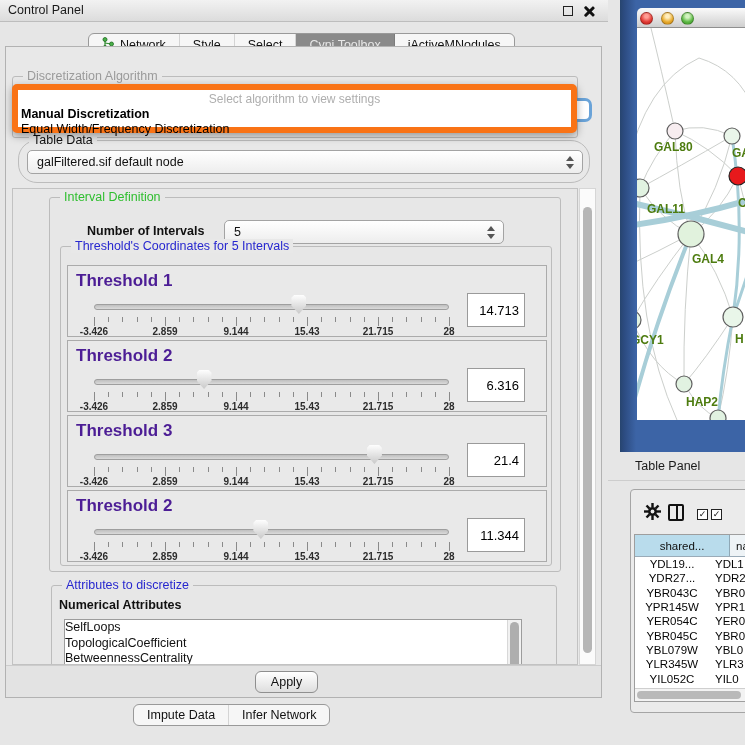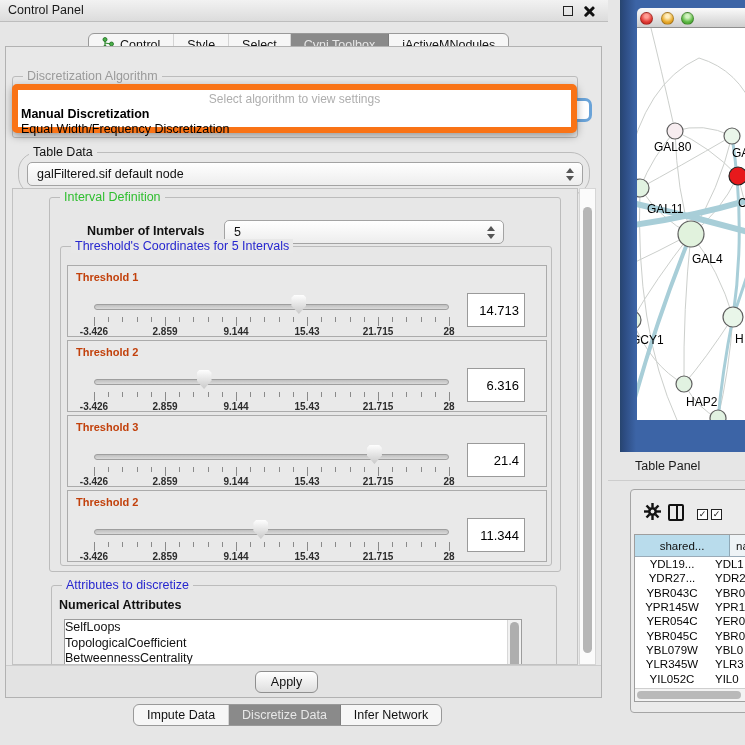--- a/index.html
+++ b/index.html
@@ -46,21 +46,21 @@
 
   
   #algo-popup{position:absolute;left:12px;top:84px;width:565px;height:49px;background:#fff;
     border:6px solid #f97316;border-radius:5px;box-shadow:0 3px 8px rgba(0,0,0,.35);z-index:10;}
   #algo-popup .prompt{position:absolute;left:0;right:0;top:2px;text-align:center;font-size:12px;color:#aeaeae;}
   #algo-popup .opt{position:absolute;left:3px;font-size:12.5px;color:#000;white-space:nowrap;}
   #algo-popup .opt.b{font-weight:bold;top:17px;}
   #algo-popup .opt.r{top:32px;}
 
   
-  #tabledata-group{left:18px;top:152px;width:572px;height:43px;border-radius:19px;}
+  #tabledata-group{left:18px;top:140px;width:572px;height:43px;border-radius:19px;}
   .combo{position:absolute;height:24px;border:1px solid #a3a3a3;border-radius:5px;
     background:linear-gradient(#ffffff,#ededed);font-size:12.5px;color:#111;
     display:flex;align-items:center;padding-left:9px;}
   .stepper{position:absolute;right:7px;top:4px;width:9px;height:15px;}
   .stepper .up{position:absolute;top:1px;left:0;width:0;height:0;
     border-left:4.5px solid transparent;border-right:4.5px solid transparent;border-bottom:5px solid #555;}
   .stepper .dn{position:absolute;bottom:1px;left:0;width:0;height:0;
     border-left:4.5px solid transparent;border-right:4.5px solid transparent;border-top:5px solid #555;}
   #tabledata-combo{left:8px;top:9px;width:556px;}
 
@@ -71,21 +71,21 @@
     border:1px solid #d6d6d6;}
   #cp-vscroll .thumb{position:absolute;left:3px;top:18px;width:9px;height:446px;background:#b6b6b6;border-radius:5px;}
 
   #interval-group{left:36px;top:8px;width:512px;height:375px;}
   .grouptitle.in-scroll{background:#e7e7e7;}
   #num-label{position:absolute;left:37px;top:26px;font-size:12.5px;font-weight:bold;color:#111;}
   #num-combo{left:174px;top:22px;width:280px;}
   #thr-group{left:10px;top:48px;width:492px;height:320px;}
 
   .thr-box{position:absolute;left:6px;width:480px;height:72px;border:1px solid #ababab;background:#e9e9e9;}
-  .thr-label{position:absolute;left:8px;top:5px;font-size:11px;font-weight:bold;color:#c2410c;}
+  .thr-label{position:absolute;left:8px;top:5px;font-size:17px;font-weight:bold;color:#4c1d95;}
   .thr-track{position:absolute;left:26px;top:38px;width:355px;height:6px;border-radius:3px;
     background:linear-gradient(#bfbfbf,#dadada);border:1px solid #9e9e9e;}
   .thr-thumb{position:absolute;top:29px;width:15px;height:19px;
     background:linear-gradient(#fefefe,#c9c9c9);
     clip-path:polygon(18% 0,82% 0,100% 14%,100% 55%,50% 100%,0 55%,0 14%);
     filter:drop-shadow(0 0 0.7px #777);}
   .thr-ticks{position:absolute;left:26px;top:51px;width:355px;height:10px;}
   .tick{position:absolute;top:0;width:1px;background:#8a8a8a;}
   .tick.minor{height:5px;}
   .tick.major{height:9px;}
@@ -107,21 +107,21 @@
   
   #net-window{position:absolute;left:620px;top:0;width:125px;height:452px;
     background:linear-gradient(90deg,#27456f 0,#2c4b80 4px,#3c64a6 16px);}
   #net-titlebar{position:absolute;left:17px;top:8px;right:0;height:20px;
     background:linear-gradient(#fafafa,#cfcfcf);border-bottom:1px solid #8f8f8f;border-radius:5px 0 0 0;}
   .light{position:absolute;top:4px;width:13px;height:13px;border-radius:50%;border:1px solid rgba(0,0,0,.25);}
   .light.red{left:3px;background:radial-gradient(circle at 50% 30%,#ff9d94 18%,#e23b35 60%,#b01b16);}
   .light.yellow{left:24px;background:radial-gradient(circle at 50% 30%,#ffeebf 18%,#e8ab2d 60%,#c07d10);}
   .light.green{left:44px;background:radial-gradient(circle at 50% 30%,#d2f3c0 18%,#5cb944 60%,#3d8f27);}
   #net-canvas{position:absolute;left:17px;top:28px;width:108px;height:392px;background:#fff;overflow:hidden;}
-  .net-label{position:absolute;font-size:12px;color:#000000;white-space:nowrap;}
+  .net-label{position:absolute;font-size:12px;color:#4d7c0f;white-space:nowrap;font-weight:bold;}
 
   
   #table-panel-head{position:absolute;left:608px;top:452px;width:137px;height:29px;border-bottom:1px solid #cdcdcd;}
   #table-panel-title{position:absolute;left:27px;top:7px;font-size:12.5px;color:#1a1a1a;}
   #table-panel{position:absolute;left:630px;top:489px;width:130px;height:224px;background:#ebebeb;
     border:1px solid #a5a5a5;border-radius:4px;}
   .tp-colicon{position:absolute;left:37px;top:14px;width:16px;height:17px;border:2px solid #111;border-radius:2px;}
   .tp-colicon i{position:absolute;left:5.5px;top:0;width:2px;height:13px;background:#111;}
   .tp-cb{position:absolute;top:19px;width:11px;height:11px;border:1.5px solid #222;font-size:9px;
     line-height:9px;text-align:center;color:#111;background:#fff;}
@@ -156,21 +156,21 @@
     <div class="tab">
       <span class="neticon">
         <svg width="12" height="13" viewBox="0 0 12 13">
           <line x1="3" y1="3" x2="3" y2="10" stroke="#2e8b2e" stroke-width="1.2"></line>
           <line x1="3" y1="6" x2="9" y2="7" stroke="#2e8b2e" stroke-width="1.2"></line>
           <circle cx="3" cy="2.5" r="2" fill="#49b049" stroke="#1e6b1e" stroke-width="0.8"></circle>
           <circle cx="3" cy="10.5" r="2" fill="#49b049" stroke="#1e6b1e" stroke-width="0.8"></circle>
           <circle cx="9.5" cy="7" r="2" fill="#49b049" stroke="#1e6b1e" stroke-width="0.8"></circle>
         </svg>
       </span>
-      <span>Control</span>
+      <span>Network</span>
     </div>
     <div class="tab">
         <span>Style</span>
       </div>
     <div class="tab">
         <span>Select</span>
       </div>
     <div class="tab sel">
         <span>Cyni Toolbox</span>
       </div>
@@ -402,23 +402,20 @@
       <div class="thumb"></div>
     </div>
 
   <div id="apply-band">
     <div id="apply-btn">Apply</div>
   </div>
 
   <div class="tabbar" id="bottom-tabbar">
     <div class="tab">
         <span>Impute Data</span>
-      </div>
-    <div class="tab sel">
-        <span>Discretize Data</span>
       </div>
     <div class="tab">
         <span>Infer Network</span>
       </div>
   </div>
 
   <div id="net-window">
     <div id="net-titlebar">
       <span class="light red"></span>
       <span class="light yellow"></span>

